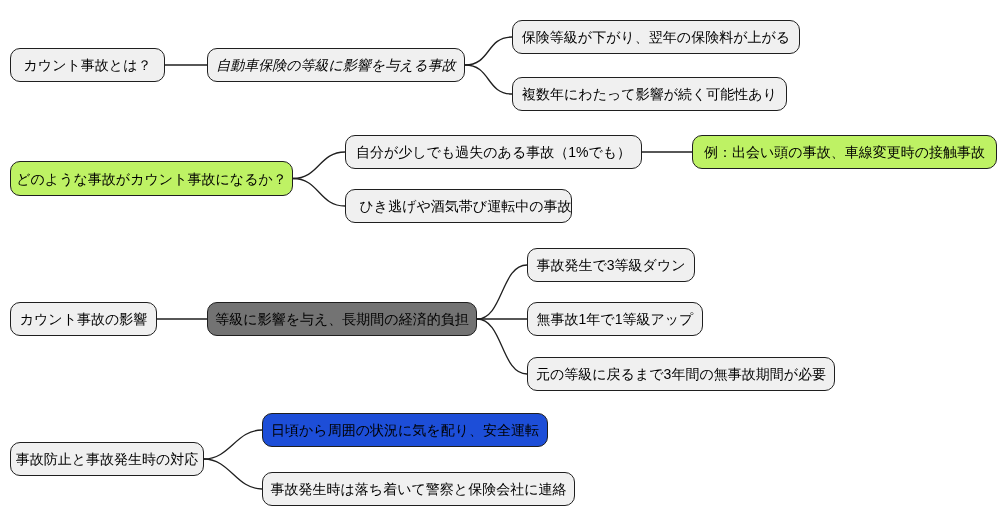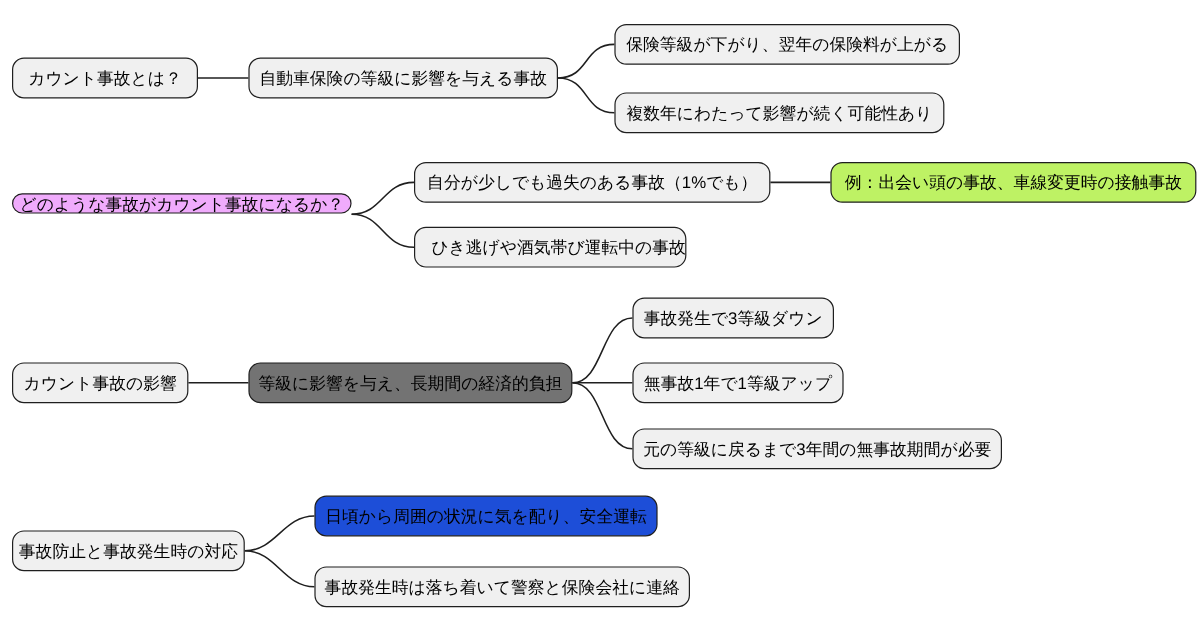--- a/index.html
+++ b/index.html
@@ -51,24 +51,24 @@
       <path d="M 642 152 L 692 152" fill="none" stroke="#1f1f1f" stroke-width="1.3"></path>
       <path d="M 157 319 L 207 319" fill="none" stroke="#1f1f1f" stroke-width="1.3"></path>
       <path d="M 477 319 C 503 319, 501 265, 527 265" fill="none" stroke="#1f1f1f" stroke-width="1.3"></path>
       <path d="M 477 319 L 527 319" fill="none" stroke="#1f1f1f" stroke-width="1.3"></path>
       <path d="M 477 319 C 503 319, 501 374, 527 374" fill="none" stroke="#1f1f1f" stroke-width="1.3"></path>
       <path d="M 204 459 C 230 459, 236 430, 262 430" fill="none" stroke="#1f1f1f" stroke-width="1.3"></path>
       <path d="M 204 459 C 230 459, 236 489, 262 489" fill="none" stroke="#1f1f1f" stroke-width="1.3"></path>
     </svg>
 
 <div class="node" style="left: 10px; top: 48px; width: 155px; height: 34px; background: rgb(240, 240, 240); border-color: rgb(31, 31, 31); color: rgb(0, 0, 0);">カウント事故とは？</div>
-    <div class="node" style="left: 207px; top: 48px; width: 258px; height: 34px; background: rgb(240, 240, 240); border-color: rgb(31, 31, 31); color: rgb(0, 0, 0);">自動車保険の等級に影響を与える事故</div>
+    <div class="node" style="left: 207px; top: 48px; width: 258px; height: 34px; background: rgb(240, 240, 240); border-color: rgb(31, 31, 31); color: rgb(0, 0, 0); font-style: italic;">自動車保険の等級に影響を与える事故</div>
     <div class="node" style="left: 512px; top: 20px; width: 288px; height: 34px; background: rgb(240, 240, 240); border-color: rgb(31, 31, 31); color: rgb(0, 0, 0);">保険等級が下がり、翌年の保険料が上がる</div>
     <div class="node" style="left: 512px; top: 77px; width: 275px; height: 34px; background: rgb(240, 240, 240); border-color: rgb(31, 31, 31); color: rgb(0, 0, 0);">複数年にわたって影響が続く可能性あり</div>
-    <div class="node" style="left: 10px; top: 161px; width: 283px; height: 17px; background: #f0abfc; border-color: rgb(31, 31, 31); color: rgb(0, 0, 0);">どのような事故がカウント事故になるか？</div>
+    <div class="node" style="left: 10px; top: 161px; width: 283px; height: 35px; background: #bef264; border-color: rgb(31, 31, 31); color: rgb(0, 0, 0);">どのような事故がカウント事故になるか？</div>
     <div class="node" style="left: 345px; top: 135px; width: 297px; height: 34px; background: rgb(240, 240, 240); border-color: rgb(31, 31, 31); color: rgb(0, 0, 0);">自分が少しでも過失のある事故（1%でも）</div>
     <div class="node" style="left: 345px; top: 189px; width: 227px; height: 34px; background: rgb(240, 240, 240); border-color: rgb(31, 31, 31); color: rgb(0, 0, 0); padding-left: 20px;">ひき逃げや酒気帯び運転中の事故</div>
     <div class="node" style="left: 692px; top: 135px; width: 305px; height: 34px; background: #bef264; border-color: rgb(31, 31, 31); color: rgb(0, 0, 0);">例：出会い頭の事故、車線変更時の接触事故</div>
     <div class="node" style="left: 10px; top: 302px; width: 147px; height: 34px; background: rgb(240, 240, 240); border-color: rgb(31, 31, 31); color: rgb(0, 0, 0);">カウント事故の影響</div>
     <div class="node" style="left: 207px; top: 302px; width: 270px; height: 34px; background: #737373; border-color: rgb(31, 31, 31); color: rgb(0, 0, 0);">等級に影響を与え、長期間の経済的負担</div>
     <div class="node" style="left: 527px; top: 248px; width: 168px; height: 34px; background: rgb(240, 240, 240); border-color: rgb(31, 31, 31); color: rgb(0, 0, 0);">事故発生で3等級ダウン</div>
     <div class="node" style="left: 527px; top: 302px; width: 176px; height: 34px; background: rgb(240, 240, 240); border-color: rgb(31, 31, 31); color: rgb(0, 0, 0);">無事故1年で1等級アップ</div>
     <div class="node" style="left: 527px; top: 357px; width: 308px; height: 34px; background: rgb(240, 240, 240); border-color: rgb(31, 31, 31); color: rgb(0, 0, 0); text-align: center;">元の等級に戻るまで3年間の無事故期間が必要</div>
     <div class="node" style="left: 10px; top: 442px; width: 194px; height: 34px; background: rgb(240, 240, 240); border-color: rgb(31, 31, 31); color: rgb(0, 0, 0);">事故防止と事故発生時の対応</div>
     <div class="node" style="left: 262px; top: 413px; width: 286px; height: 34px; background: #1d4ed8; border-color: rgb(31, 31, 31); color: rgb(0, 0, 0);">日頃から周囲の状況に気を配り、安全運転</div>

